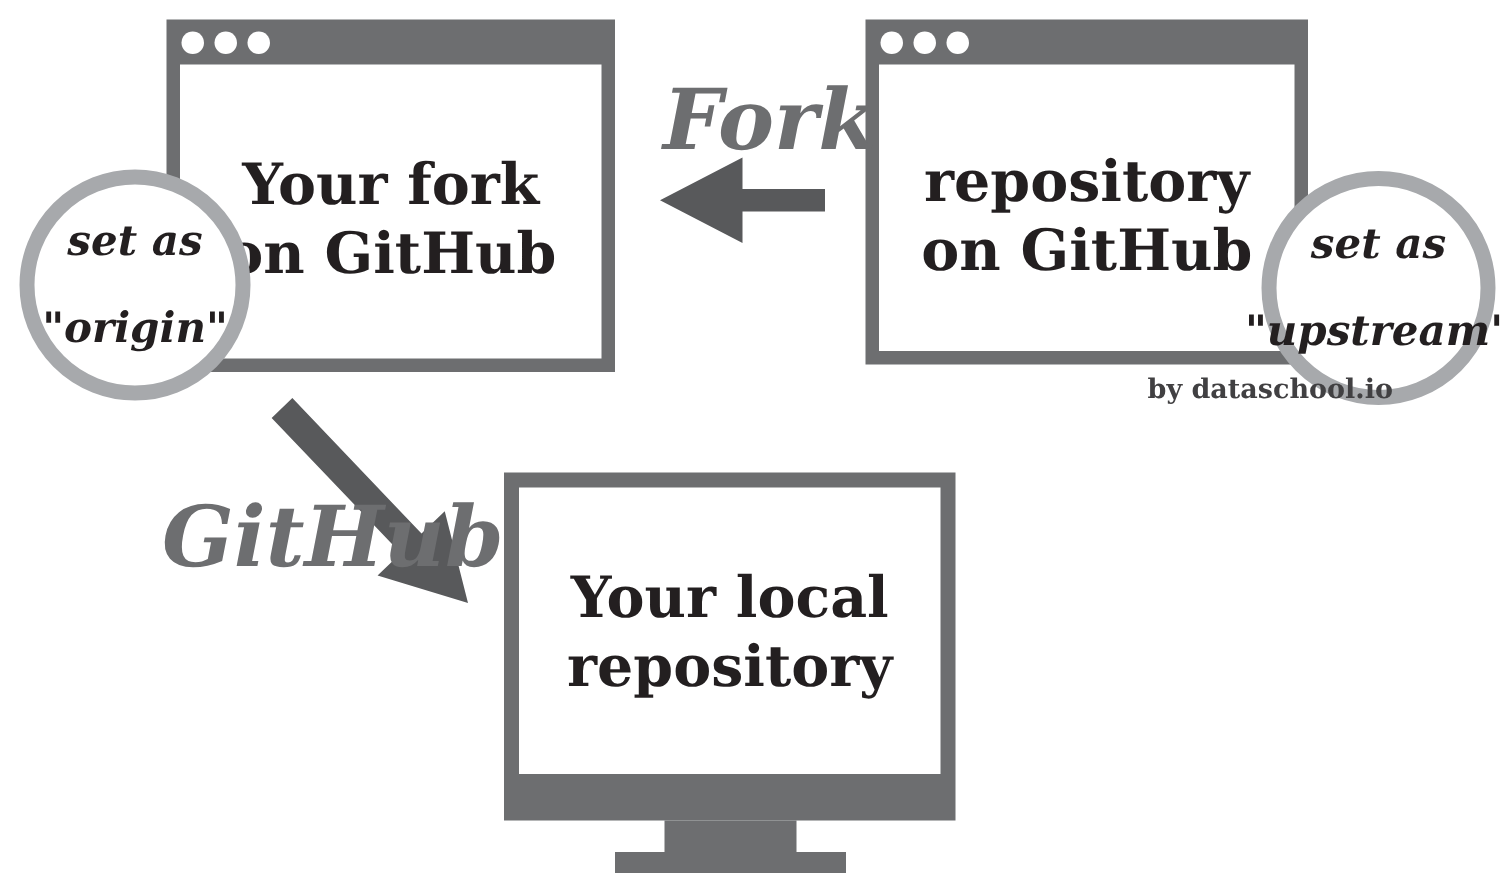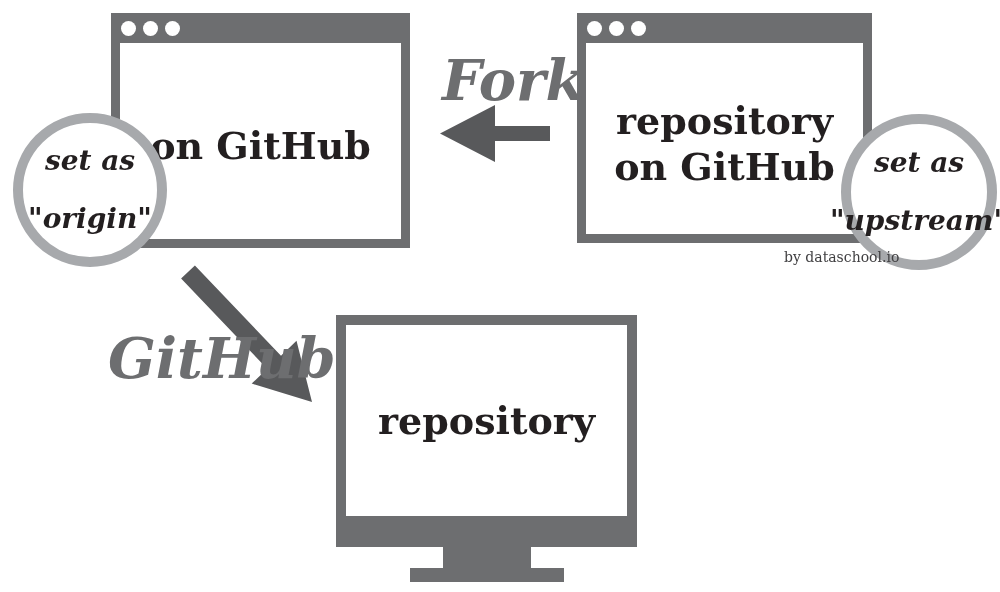--- a/index.html
+++ b/index.html
@@ -53,37 +53,38 @@
   .monitor{position:absolute;left:336px;top:315px;width:301px;height:232px;background:var(--frame-gray);z-index:1;}
   .screen{
     position:absolute;left:10px;top:10px;right:10px;bottom:31px;background:var(--white);
     display:flex;align-items:center;justify-content:center;text-align:center;
   }
   .screen .wintitle{padding-top:0;}
   .neck{position:absolute;left:443px;top:547px;width:88px;height:21px;background:var(--frame-gray);z-index:1;}
   .base{position:absolute;left:410px;top:568px;width:154px;height:14px;background:var(--frame-gray);z-index:1;}
   
   .credit{
-    position:absolute;left:784px;top:249px;z-index:6;
-    font-weight:normal;font-size:14px;color:var(--credit-gray);white-space:nowrap;
+    position:absolute;left:765px;top:249px;z-index:6;
+    font-weight:bold;font-size:18px;color:var(--credit-gray);white-space:nowrap;
   }
 </style>
 </head>
 <body>
 
 <div class="canvas">
 
   <div class="window fork-win">
     <div class="titlebar">
       <span class="dot"></span>
       <span class="dot"></span>
       <span class="dot"></span>
     </div>
     <div class="winbody">
       <div class="wintitle">
+        <span>Your fork</span>
         <span>on GitHub</span>
       </div>
     </div>
   </div>
 
   <div class="window proj-win">
     <div class="titlebar">
       <span class="dot"></span>
       <span class="dot"></span>
       <span class="dot"></span>
@@ -112,20 +113,21 @@
   <div class="badge upstream-badge">
     <span>set as</span>
     <span>"upstream"</span>
   </div>
 
   <div class="credit">by dataschool.io</div>
 
   <div class="monitor">
     <div class="screen">
       <div class="wintitle">
+        <span>Your local</span>
         <span>repository</span>
       </div>
     </div>
   </div>
   <div class="neck"></div>
   <div class="base"></div>
 
 </div>
 
 </body></html>

